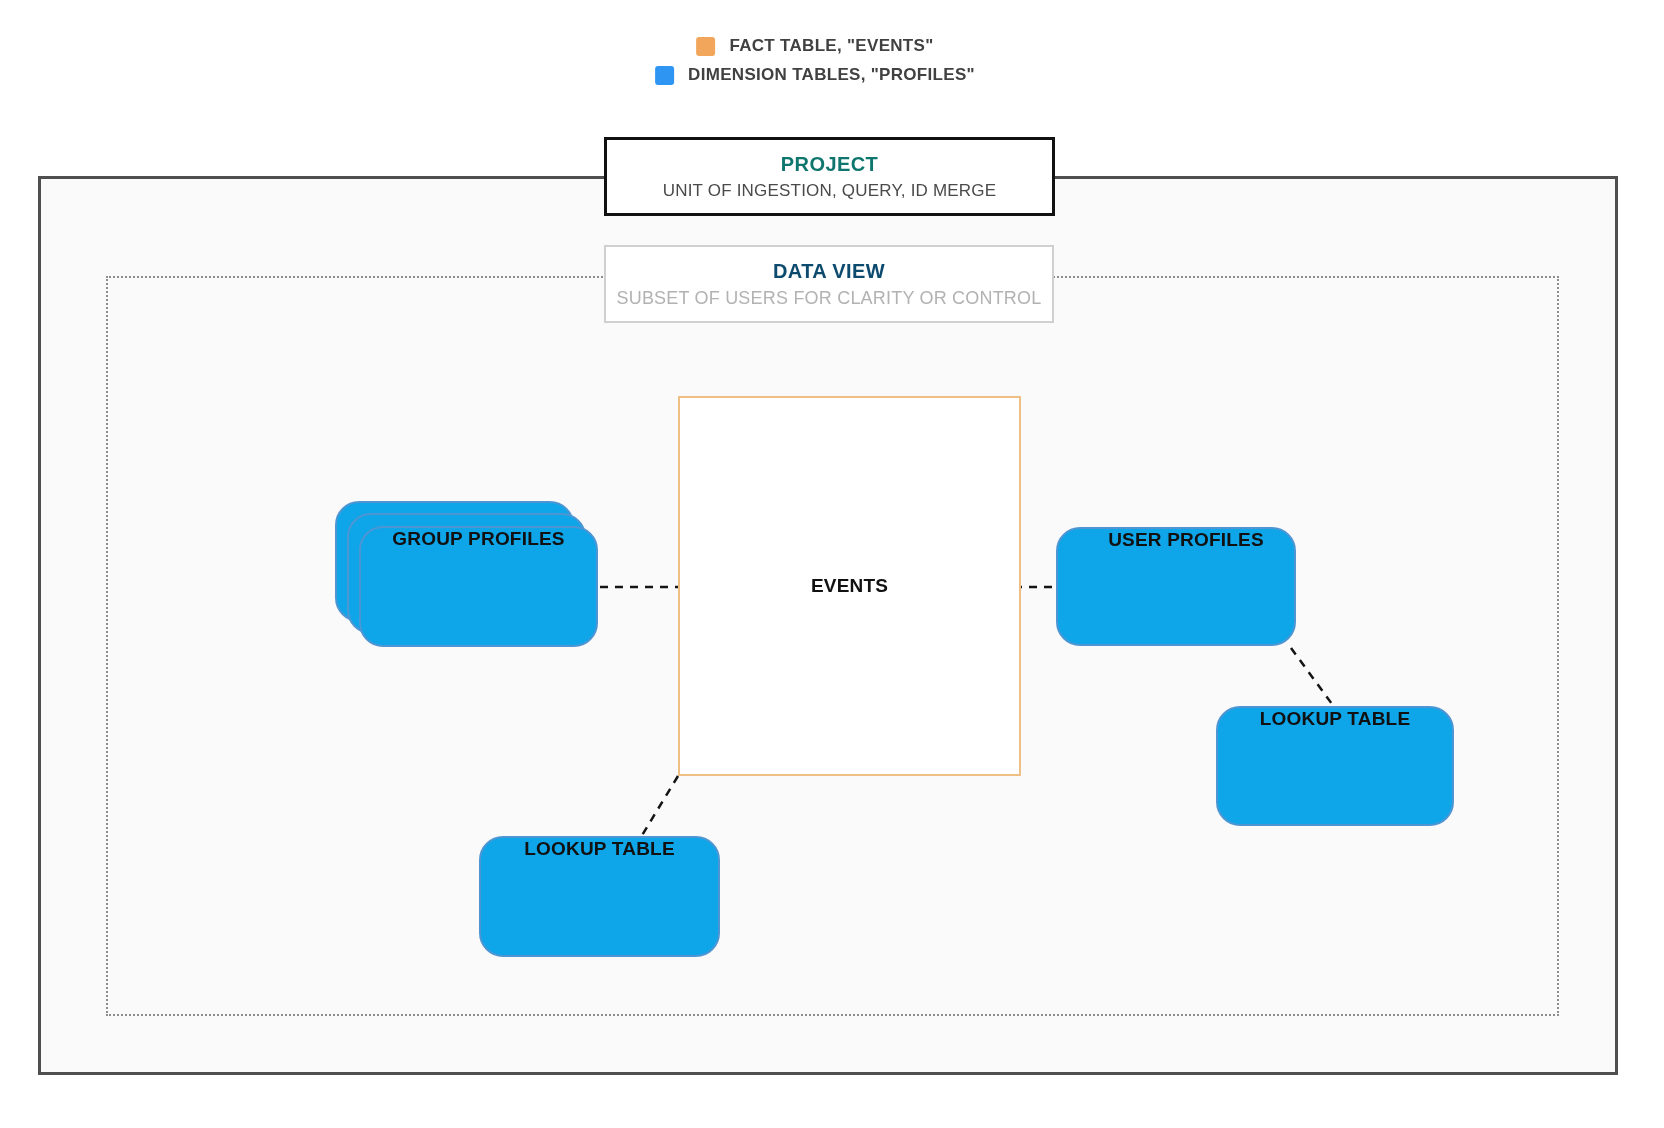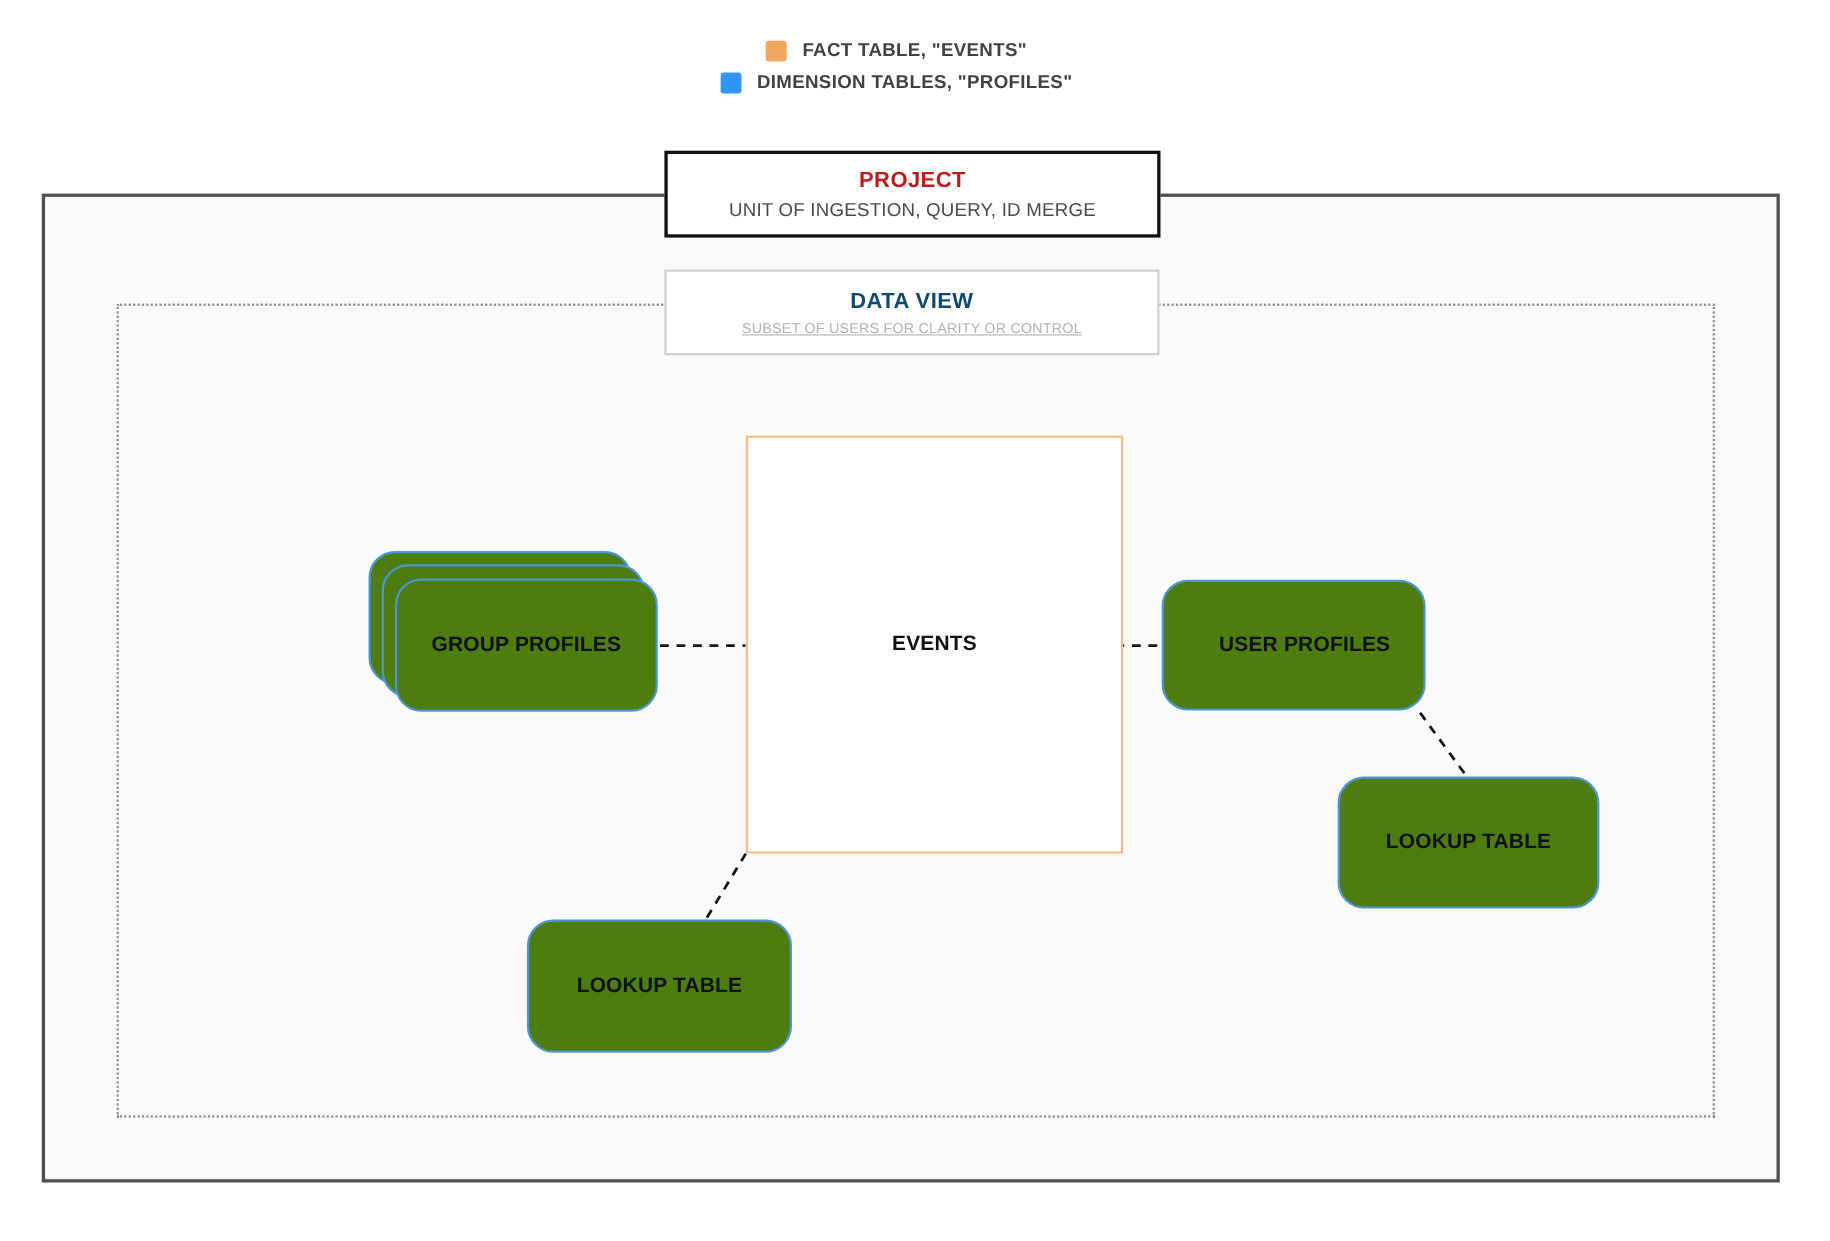--- a/index.html
+++ b/index.html
@@ -81,21 +81,21 @@
   .project-label-box {
     left: 604px;
     top: 137px;
     width: 451px;
     height: 79px;
     border: 3px solid #111111;
   }
   .project-label-box .box-title {
     font-size: 20px;
     font-weight: bold;
-    color: #b91c1c;
+    color: #0f766e;
     letter-spacing: 0.4px;
   }
   .project-label-box .box-subtitle {
     font-size: 17px;
     color: #4a4a4a;
     letter-spacing: 0.2px;
   }
   .data-view-label-box {
     left: 604px;
     top: 245px;
@@ -103,24 +103,23 @@
     height: 78px;
     border: 2px solid #d0d0d0;
   }
   .data-view-label-box .box-title {
     font-size: 20px;
     font-weight: bold;
     color: #0c4a6e;
     letter-spacing: 0.4px;
   }
   .data-view-label-box .box-subtitle {
-    font-size: 13px;
+    font-size: 18px;
     color: #b2b2b2;
     letter-spacing: 0.2px;
-    text-decoration: underline;
   }
 
   
   .connectors {
     position: absolute;
     left: 0;
     top: 0;
     width: 1664px;
     height: 1128px;
     z-index: 3;
@@ -142,25 +141,24 @@
     width: 343px;
     height: 380px;
     background: #ffffff;
     border: 2px solid #efbf85;
     display: flex;
     align-items: center;
     justify-content: center;
     z-index: 4;
   }
   .dim-card {
-    background: #4d7c0f;
+    background: #0ea5e9;
     border: 2px solid #4e96d3;
     border-radius: 24px;
     display: flex;
-    align-items: center;
     justify-content: center;
   }
   .card-stack {
     position: absolute;
     left: 335px;
     top: 501px;
     width: 263px;
     height: 146px;
     z-index: 4;
   }

